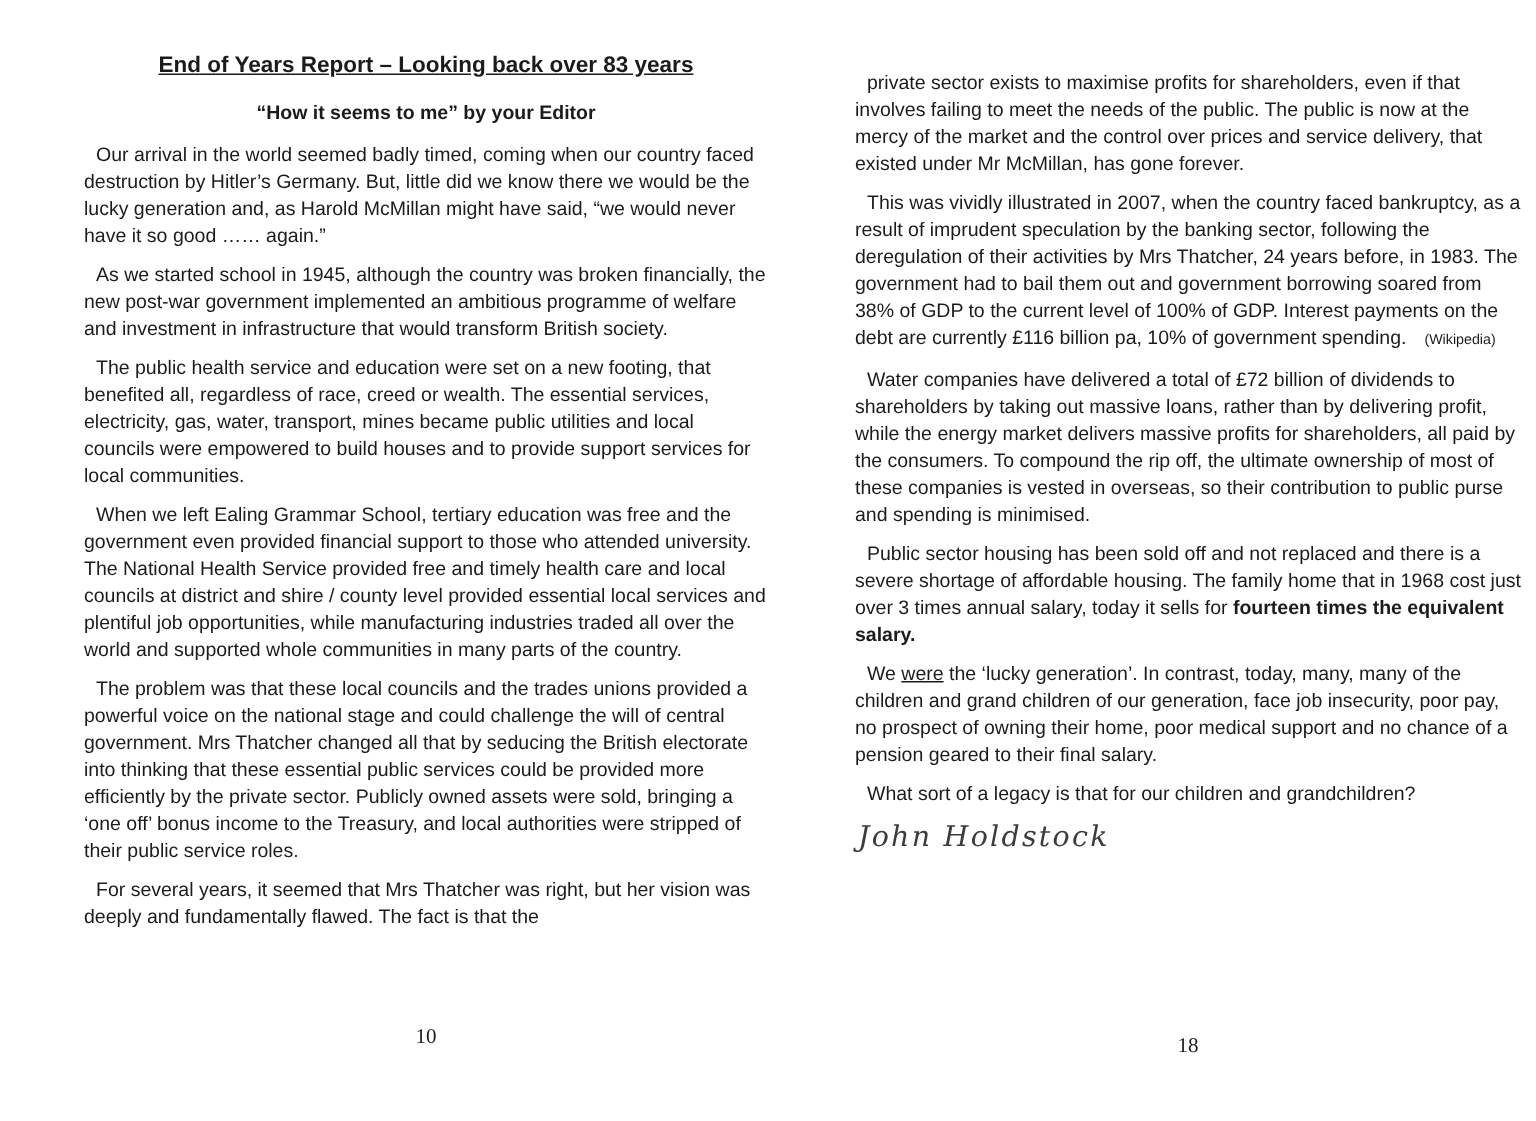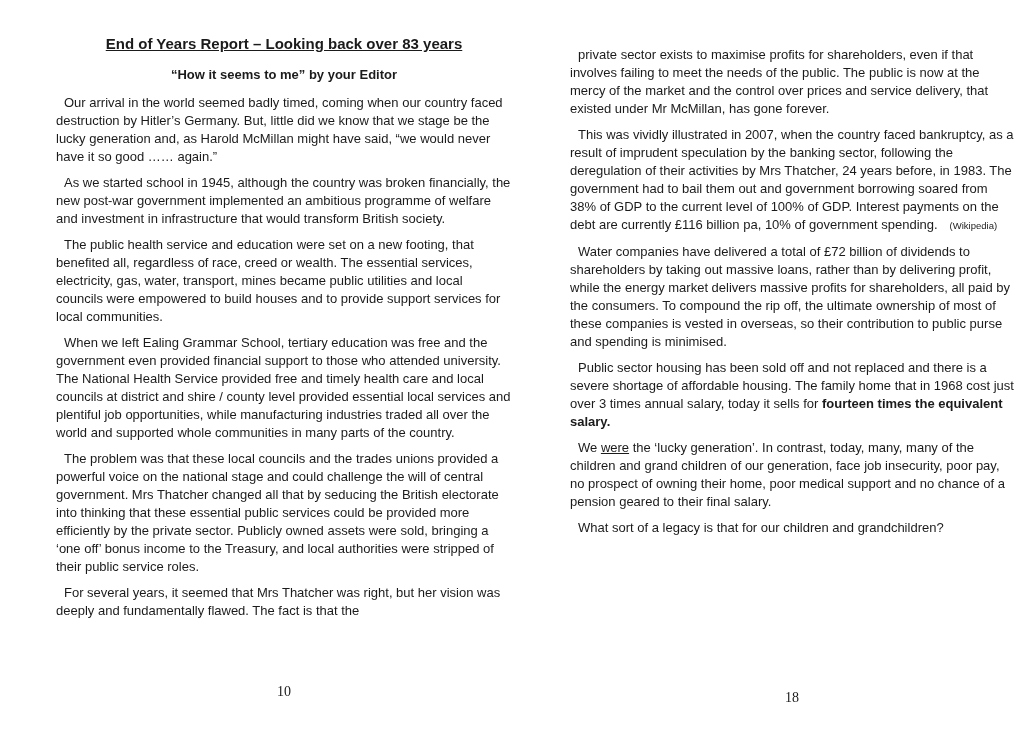--- a/index.html
+++ b/index.html
@@ -69,31 +69,32 @@
   }
   .pagenum-left  { left: 56px;  width: 456px; top: 684px; }
   .pagenum-right { left: 570px; width: 444px; top: 690px; }
 </style>
 </head>
 <body>
 
 <div class="page page-left">
   <h1 class="report-title">End of Years Report – Looking back over 83 years</h1>
   <h2 class="report-subtitle">“How it seems to me” by your Editor</h2>
-  <p>Our arrival in the world seemed badly timed, coming when our country faced destruction by Hitler’s Germany.  But, little did we know that we stage be the lucky generation and, as Harold McMillan might have said, “we would never have it so good …… again.”</p>
+  <p>Our arrival in the world seemed badly timed, coming when our country faced destruction by Hitler’s Germany.  But, little did we know there we would be the lucky generation and, as Harold McMillan might have said, “we would never have it so good …… again.”</p>
   <p>As we started school in 1945, although the country was broken financially, the new post-war government implemented an ambitious programme of welfare and investment in infrastructure that would transform British society.</p>
   <p>The public health service and education were set on a new footing, that benefited all, regardless of race, creed or wealth.   The essential services, electricity, gas, water, transport, mines became public utilities and local councils were empowered to build houses and to provide support services for local communities.</p>
   <p>When we left Ealing Grammar School, tertiary education was free and the government even provided financial support to those who attended university.   The National Health Service provided free and timely health care and local councils at district and shire / county level provided essential local services and plentiful job opportunities, while manufacturing industries traded all over the world and supported whole communities in many parts of the country.</p>
   <p>The problem was that these local councils and the trades unions provided a powerful voice on the national stage and could challenge the will of central government.   Mrs Thatcher changed all that by seducing the British electorate into thinking that these essential public services could be provided more efficiently by the private sector. Publicly owned assets were sold, bringing a ‘one off’ bonus income to the Treasury, and local authorities were stripped of their public service roles.</p>
   <p>For several years, it seemed that Mrs Thatcher was right, but her vision was deeply and fundamentally flawed.  The fact is that the</p>
 </div>
 
 <div class="page page-right">
   <p>private sector exists to maximise profits for shareholders, even if that involves failing to meet the needs of the public.  The public is now at the mercy of the market and the control over prices and service delivery, that existed under Mr McMillan, has gone forever.</p>
   <p><span>This was vividly illustrated in 2007, when the country faced bankruptcy, as a result of imprudent speculation by the banking sector, following the deregulation of their activities by Mrs Thatcher, 24 years before, in 1983.  The government had to bail them out and government borrowing soared from 38% of GDP to the current level of 100% of GDP.  Interest payments on the debt are currently £116 billion pa, 10% of government spending.</span><span class="wiki-note">(Wikipedia)</span></p>
   <p>Water companies have delivered a total of £72 billion of dividends to shareholders by taking out massive loans, rather than by delivering profit, while the energy market delivers massive profits for shareholders, all paid by the consumers.   To compound the rip off, the ultimate ownership of most of these companies is vested in overseas, so their contribution to public purse and spending is minimised.</p>
   <p><span>Public sector housing has been sold off and not replaced and there is a severe shortage of affordable housing.  The family home that in 1968 cost just over 3 times annual salary, today it sells for </span><span class="bold-phrase">fourteen times the equivalent salary.</span></p>
   <p><span>We </span><span class="underlined">were</span><span> the ‘lucky generation’.  In contrast, today, many, many of the children and grand children of our generation, face job insecurity, poor pay, no prospect of owning their home, poor medical support and no chance of a pension geared to their final salary.</span></p>
   <p>What sort of a legacy is that for our children and grandchildren?</p>
+  <div class="signature">John Holdstock</div>
 </div>
 
 <div class="pagenum pagenum-left">10</div>
 <div class="pagenum pagenum-right">18</div>
 
 </body></html>

